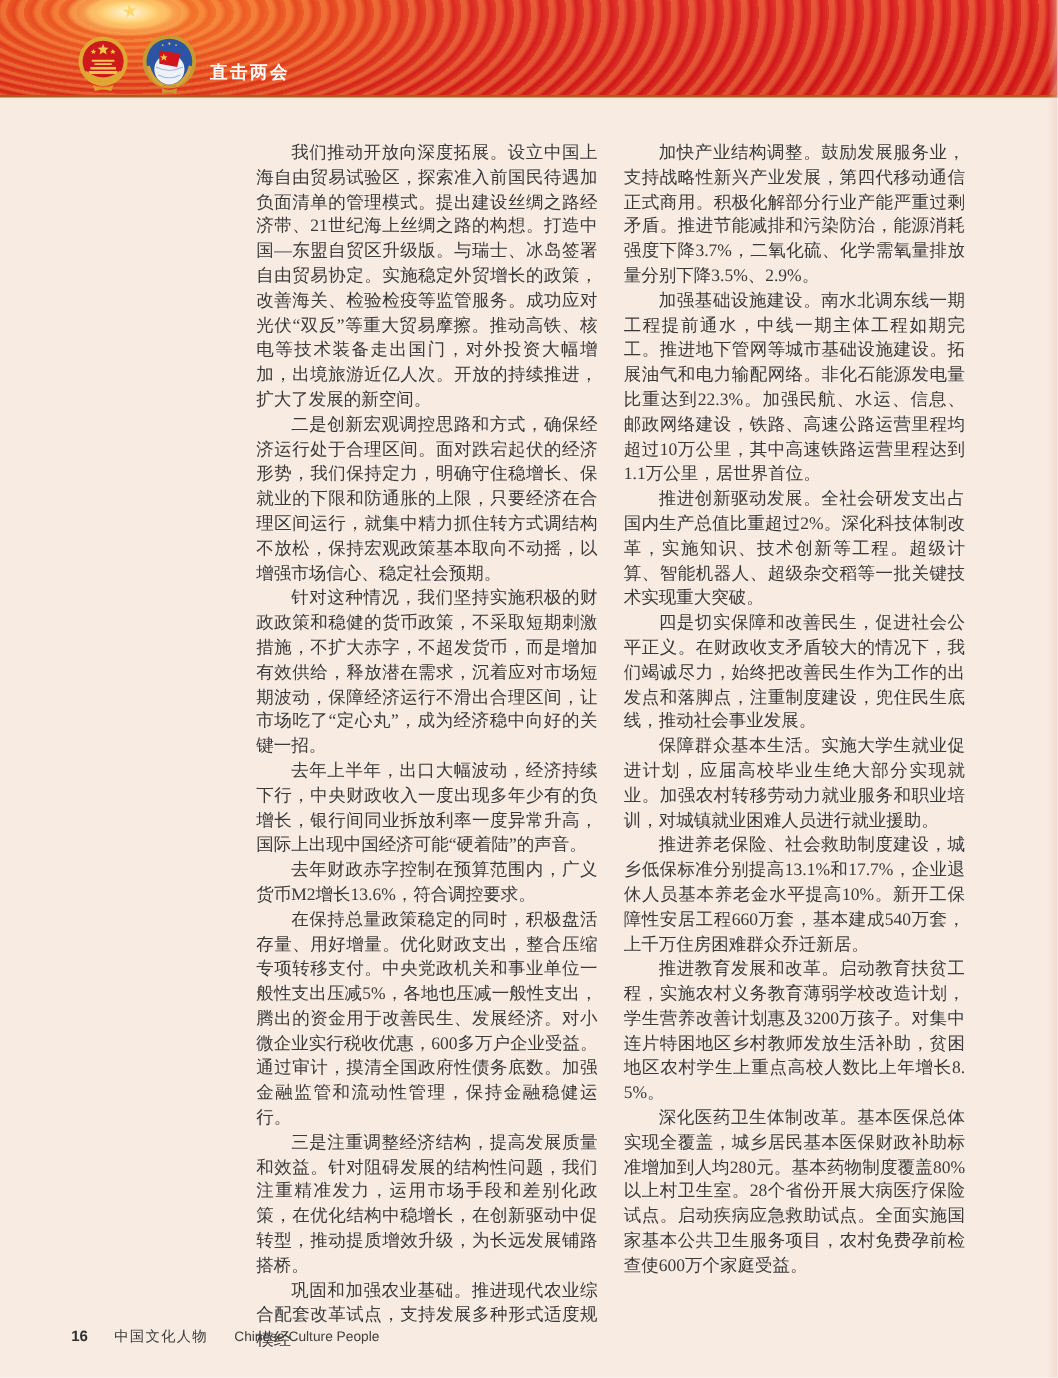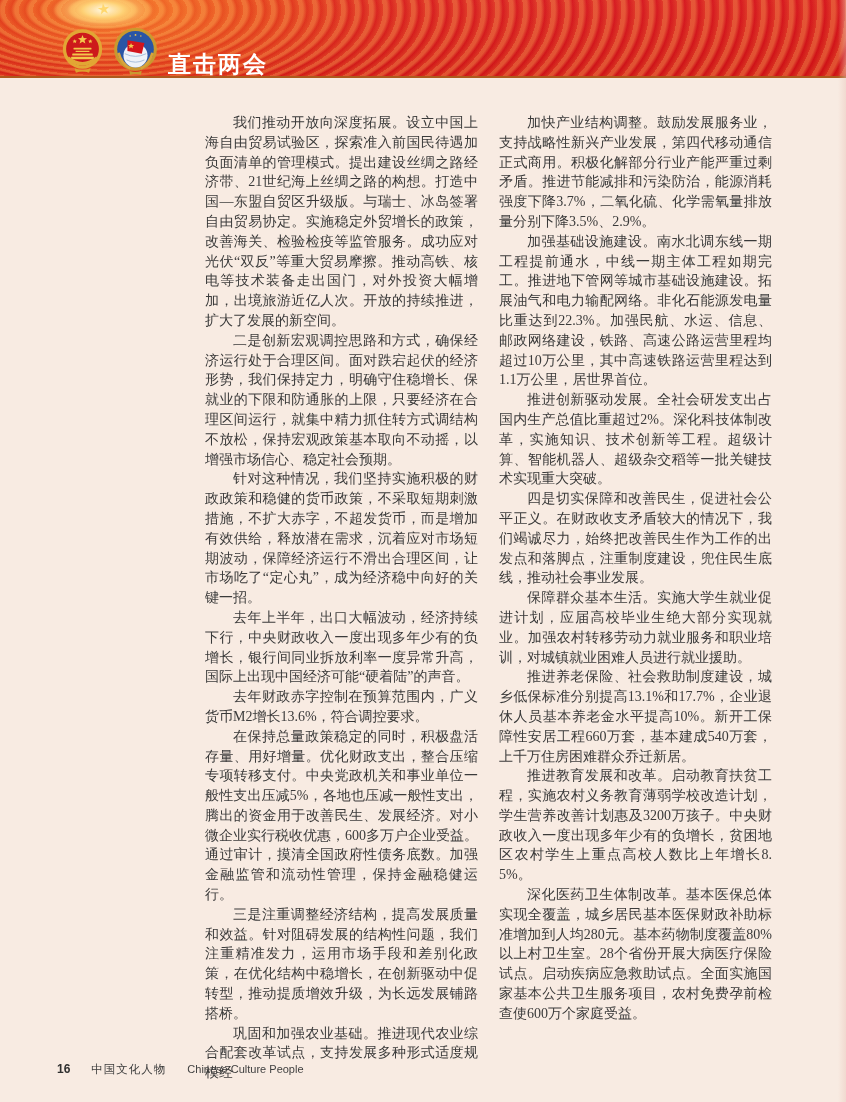--- a/index.html
+++ b/index.html
@@ -30,21 +30,21 @@
   }
   .dome-star {
     position:absolute; left:97px; top:0px; font-size:15px; color:#ffd76e;
     text-shadow:0 0 4px #fff3c4; transform:rotate(-8deg);
   }
   .emblem { position:absolute; display:block; }
   .emblem.national { left:62px; top:28px; width:41px; height:47px; }
   .emblem.cppcc   { left:113px; top:26px; width:45px; height:50px; }
   .header-title {
     position:absolute; left:168px; top:49px;
-    font-size:23px; font-weight:bold; color:#ffffff; letter-spacing:2px;
+    font-size:14px; font-weight:bold; color:#ffffff; letter-spacing:2px;
     font-family:Liberation Sans, sans-serif;
   }
   
   .columns {
     position:absolute; left:205px; top:113px; width:567px;
     display:flex; gap:21px;
   }
   .col {
     width:273px;
     font-family:"Liberation Serif","DejaVu Serif",serif;
@@ -115,21 +115,21 @@
         <p class="para">三是注重调整经济结构，提高发展质量和效益。针对阻碍发展的结构性问题，我们注重精准发力，运用市场手段和差别化政策，在优化结构中稳增长，在创新驱动中促转型，推动提质增效升级，为长远发展铺路搭桥。</p>
         <p class="para">巩固和加强农业基础。推进现代农业综合配套改革试点，支持发展多种形式适度规模经</p>
       </div>
     <div class="col">
         <p class="para">加快产业结构调整。鼓励发展服务业，支持战略性新兴产业发展，第四代移动通信正式商用。积极化解部分行业产能严重过剩矛盾。推进节能减排和污染防治，能源消耗强度下降3.7%，二氧化硫、化学需氧量排放量分别下降3.5%、2.9%。</p>
         <p class="para">加强基础设施建设。南水北调东线一期工程提前通水，中线一期主体工程如期完工。推进地下管网等城市基础设施建设。拓展油气和电力输配网络。非化石能源发电量比重达到22.3%。加强民航、水运、信息、邮政网络建设，铁路、高速公路运营里程均超过10万公里，其中高速铁路运营里程达到1.1万公里，居世界首位。</p>
         <p class="para">推进创新驱动发展。全社会研发支出占国内生产总值比重超过2%。深化科技体制改革，实施知识、技术创新等工程。超级计算、智能机器人、超级杂交稻等一批关键技术实现重大突破。</p>
         <p class="para">四是切实保障和改善民生，促进社会公平正义。在财政收支矛盾较大的情况下，我们竭诚尽力，始终把改善民生作为工作的出发点和落脚点，注重制度建设，兜住民生底线，推动社会事业发展。</p>
         <p class="para">保障群众基本生活。实施大学生就业促进计划，应届高校毕业生绝大部分实现就业。加强农村转移劳动力就业服务和职业培训，对城镇就业困难人员进行就业援助。</p>
         <p class="para">推进养老保险、社会救助制度建设，城乡低保标准分别提高13.1%和17.7%，企业退休人员基本养老金水平提高10%。新开工保障性安居工程660万套，基本建成540万套，上千万住房困难群众乔迁新居。</p>
-        <p class="para">推进教育发展和改革。启动教育扶贫工程，实施农村义务教育薄弱学校改造计划，学生营养改善计划惠及3200万孩子。中央财政收入一度出现多年少有的负增长，贫困地区农村学生上重点高校人数比上年增长8.5%。</p>
+        <p class="para">推进教育发展和改革。启动教育扶贫工程，实施农村义务教育薄弱学校改造计划，学生营养改善计划惠及3200万孩子。对集中连片特困地区乡村教师发放生活补助，贫困地区农村学生上重点高校人数比上年增长8.5%。</p>
         <p class="para">深化医药卫生体制改革。基本医保总体实现全覆盖，城乡居民基本医保财政补助标准增加到人均280元。基本药物制度覆盖80%以上村卫生室。28个省份开展大病医疗保险试点。启动疾病应急救助试点。全面实施国家基本公共卫生服务项目，农村免费孕前检查使600万个家庭受益。</p>
       </div>
   </div>
 
   <div class="footer">
     <span class="pagenum">16</span>
     <span class="mag-cn">中国文化人物</span>
     <span class="mag-en">Chinese Culture People</span>
   </div>
 

